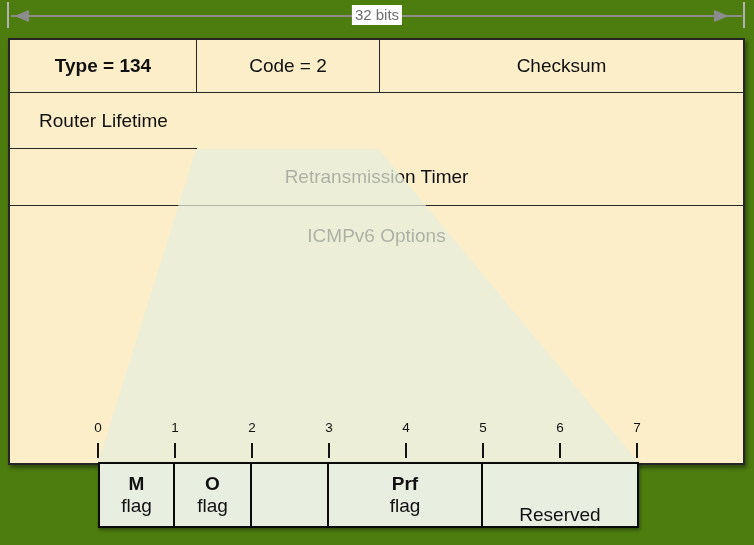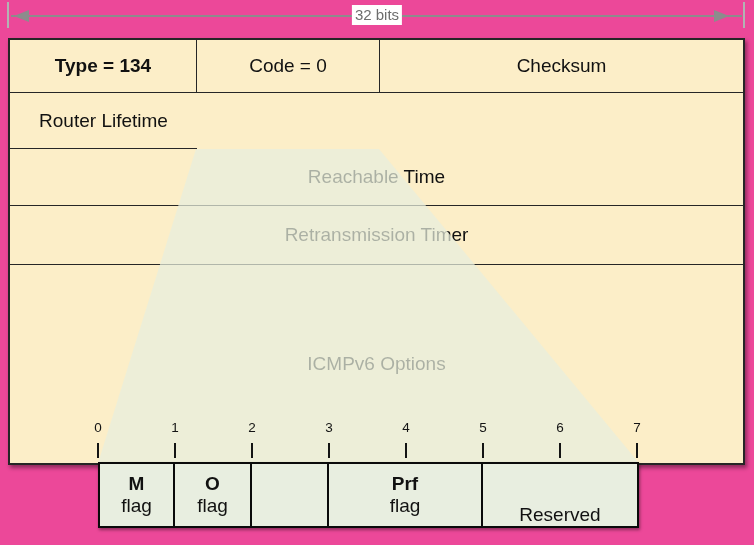--- a/index.html
+++ b/index.html
@@ -1,21 +1,21 @@
 <!DOCTYPE html>
 <html style="--cell-cream: #FCEEC8; --cell-green: #E8EEE0; --table-border: #262626; --flags-border: #0a0a0a; --arrow-gray: #8c8c8c; --label-gray: #6e6e6e; --text-black: #111111; --cone-fill: rgba(231,239,222,0.72);"><head>
 <meta charset="utf-8">
 <style>
   * { box-sizing: border-box; margin: 0; padding: 0; }
   html, body { background: #ffffff; }
   .stage {
     position: relative;
     width: 754px;
     height: 545px;
-    background: #ec4899;
+    background: #4d7c0f;
     overflow: hidden;
     font-family: "Liberation Sans", sans-serif;
     color: var(--text-black, #111);
     padding-left: 36px;
   }
 
   
   .width-indicator { position: absolute; left: 0; top: 0; width: 754px; height: 34px; }
   .end-tick { position: absolute; top: 2px; width: 2px; height: 26px; background: #b3b3b3; }
   .end-tick.left  { left: 7px; }
@@ -91,26 +91,25 @@
     <div class="end-tick left"></div>
     <div class="end-tick right"></div>
     <div class="arrow-line"></div>
     <div class="arrow-head left"></div>
     <div class="arrow-head right"></div>
     <div class="width-label">32 bits</div>
   </div>
 
   <div class="packet-table">
     <div class="pcell bold">Type = 134</div>
-    <div class="pcell">Code = 0</div>
+    <div class="pcell">Code = 2</div>
     <div class="pcell last-col">Checksum</div>
 
     <div class="pcell last-col">Router Lifetime</div>
 
-    <div class="pcell span-row">Reachable Time</div>
 
     <div class="pcell span-row">Retransmission Timer</div>
 
     <div class="pcell span-row last-row">ICMPv6 Options</div>
   </div>
 
   <svg class="cone-svg" width="754" height="545">
     <polygon points="196,149 379,149 639,463 98,463" fill="rgba(231,239,222,0.72)"></polygon>
   </svg>
 

